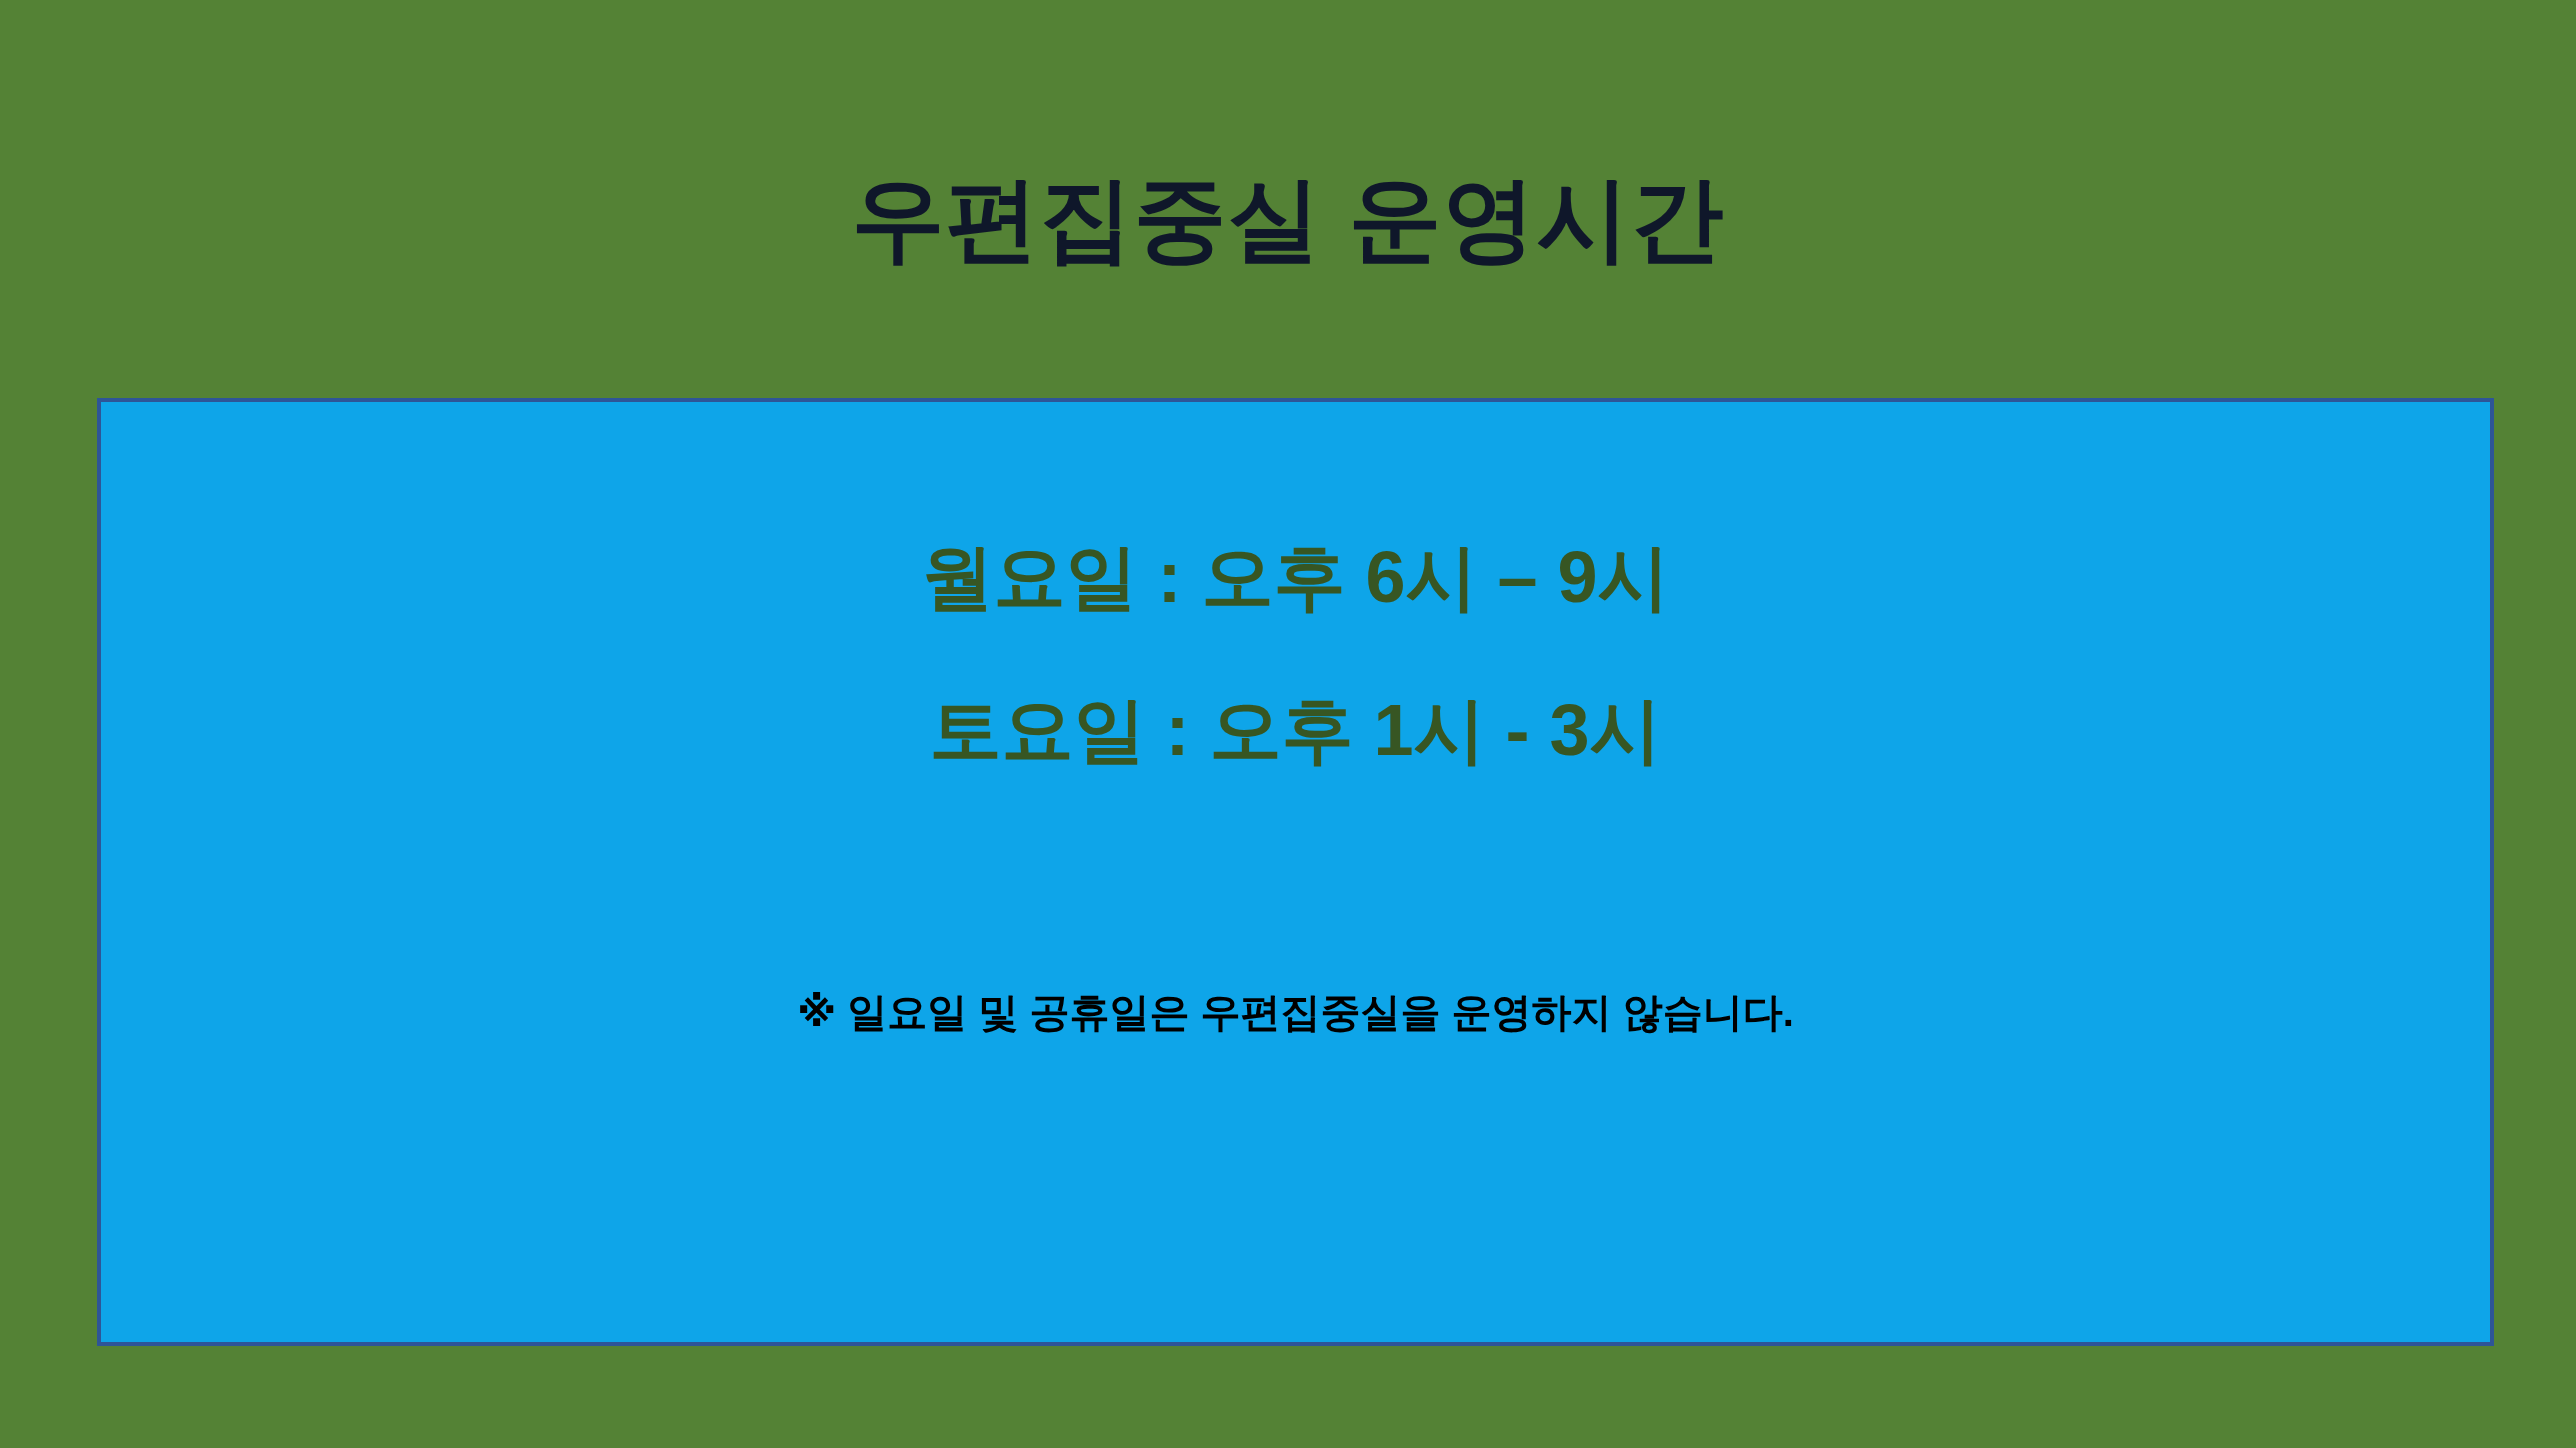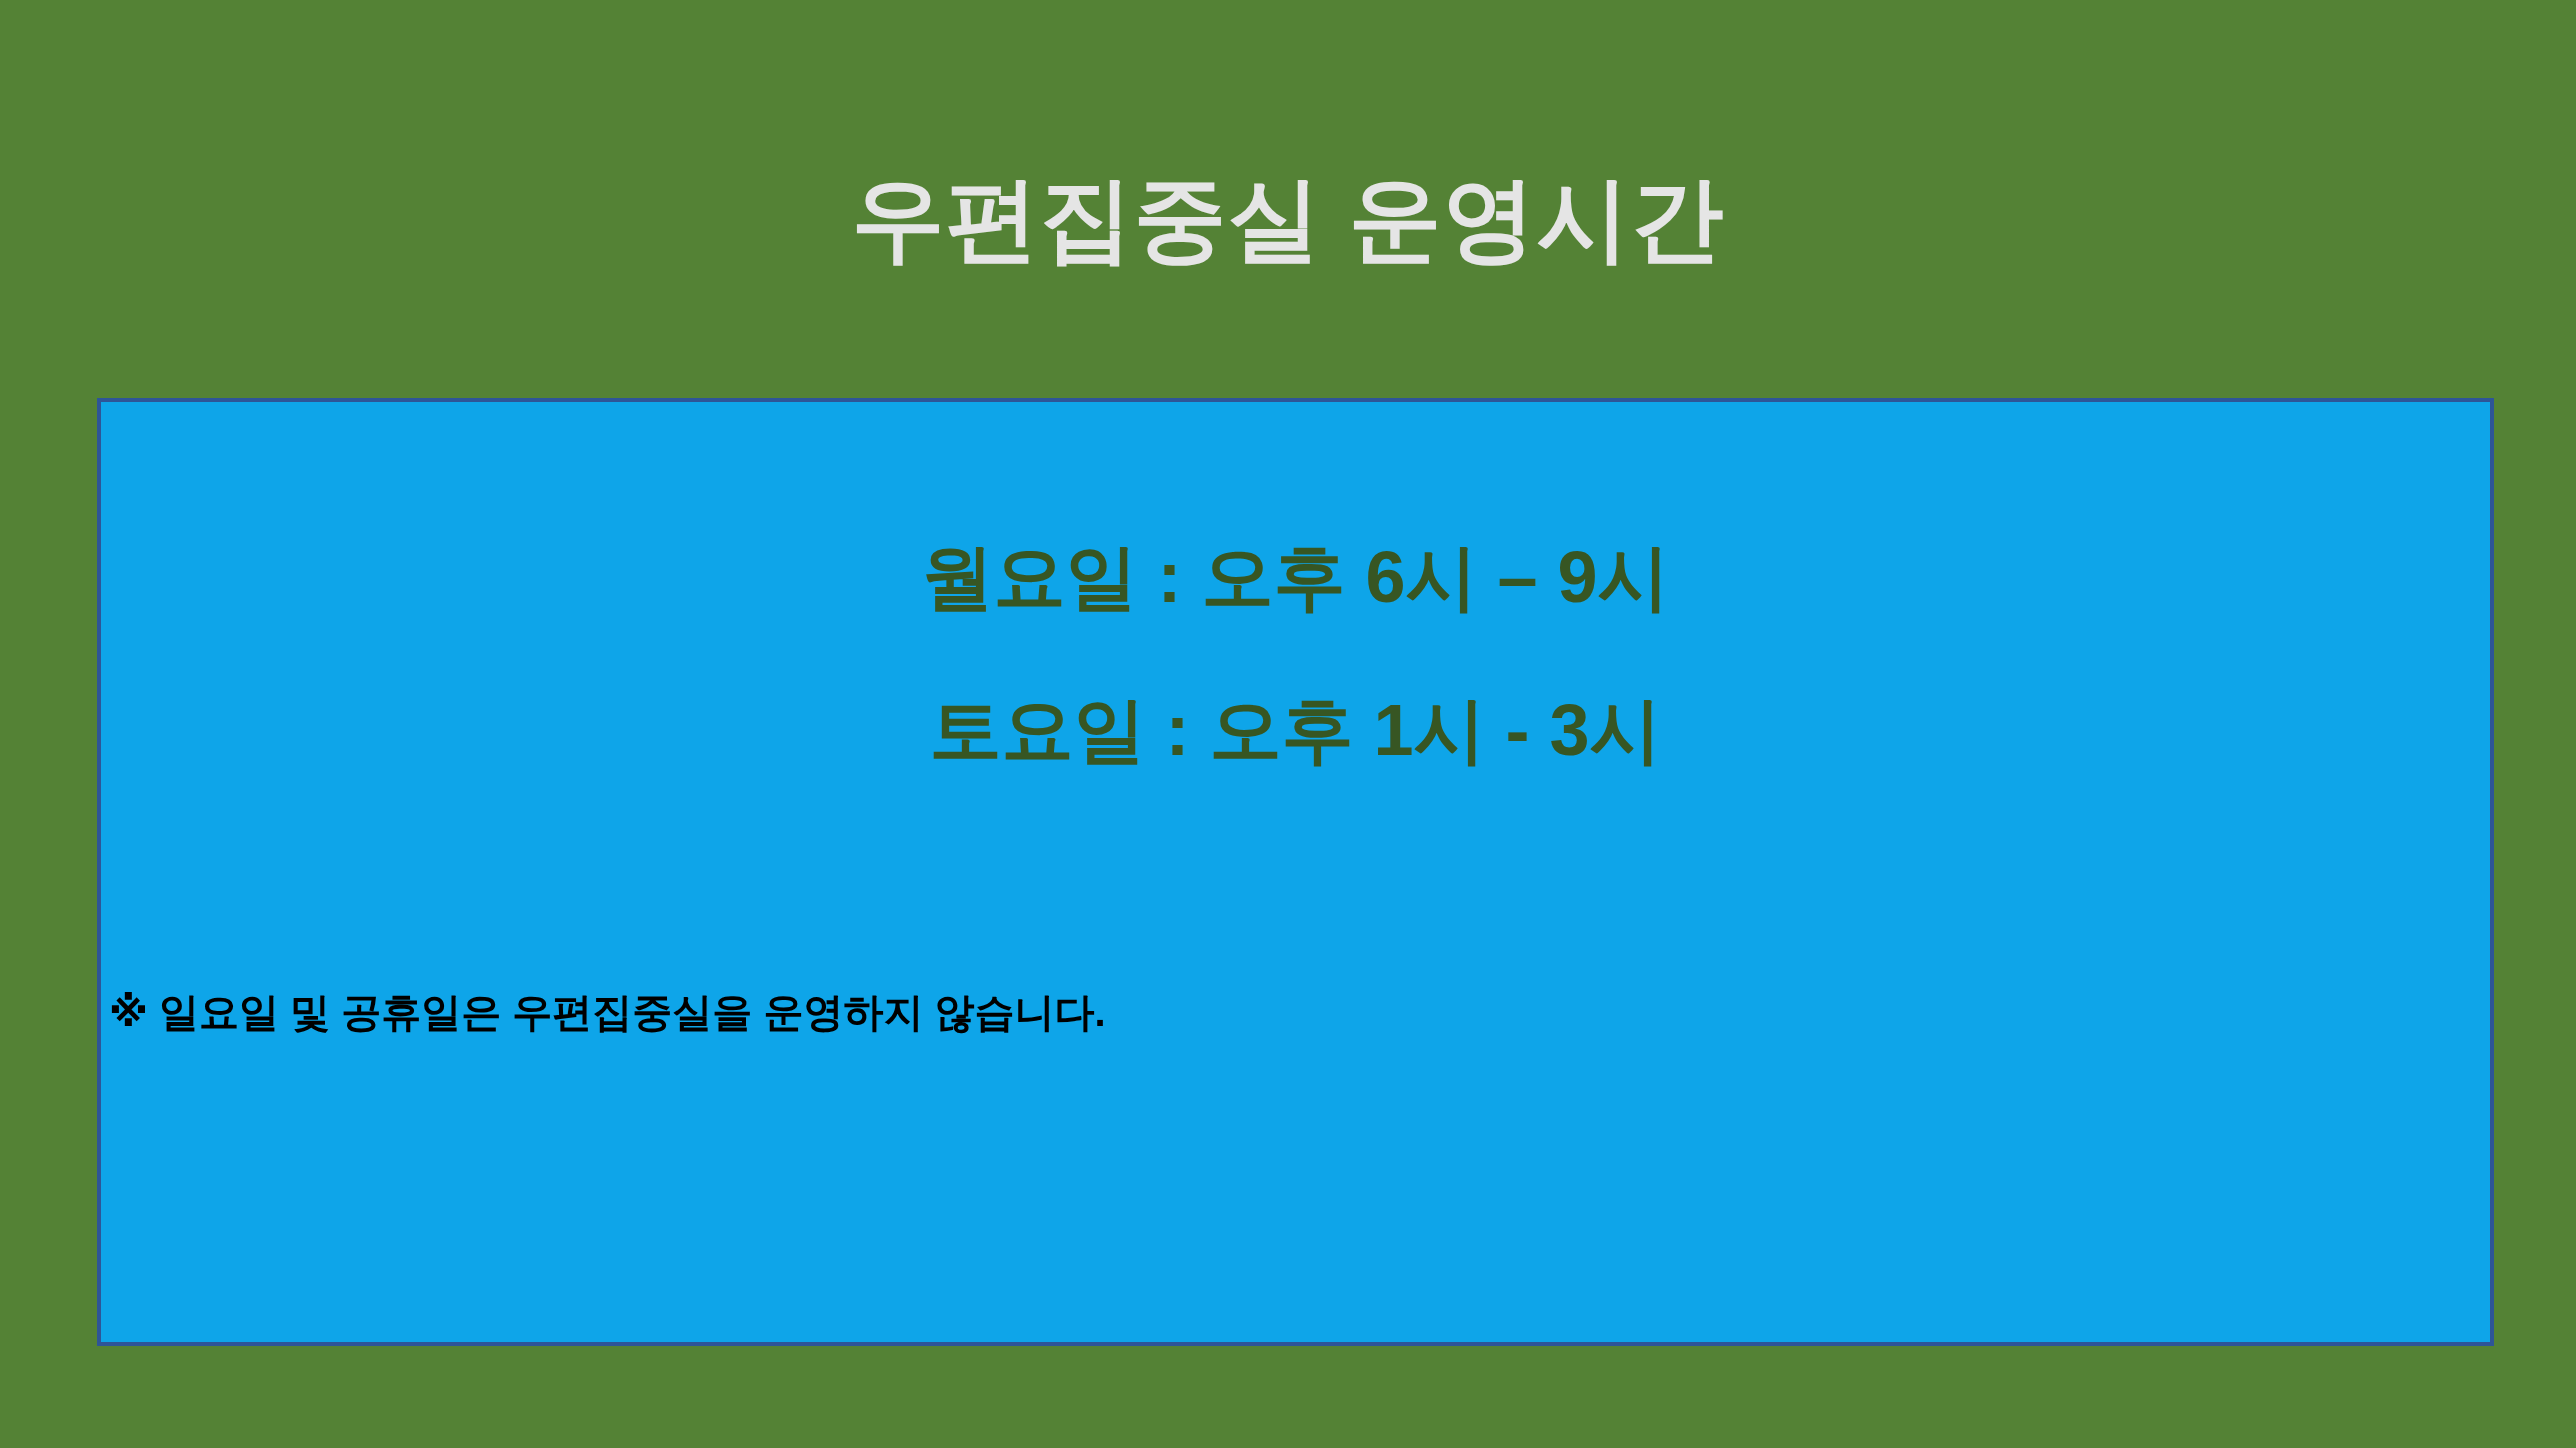--- a/index.html
+++ b/index.html
@@ -21,21 +21,21 @@
     background: #548235;
     box-sizing: border-box;
   }
 
   #page-title {
     position: absolute;
     top: 166px;
     left: 0;
     width: 2576px;
     text-align: center;
-    color: #e5e5e5;
+    color: #0f172a;
     font-size: 93px;
     font-weight: bold;
     letter-spacing: 1px;
     line-height: 1.15;
     white-space: nowrap;
   }
 
   #info-card {
     position: absolute;
     left: 97px;
@@ -61,21 +61,21 @@
     font-weight: bold;
     line-height: 153px;
     white-space: nowrap;
   }
 
   #notes-list {
     position: absolute;
     left: 0;
     top: 568px;
     width: 100%;
-    padding-left: 8px;
+    text-align: center;
   }
 
   .note-line {
     color: #000000;
     font-size: 40px;
     font-weight: bold;
     line-height: 85px;
     white-space: nowrap;
   }
 </style>

